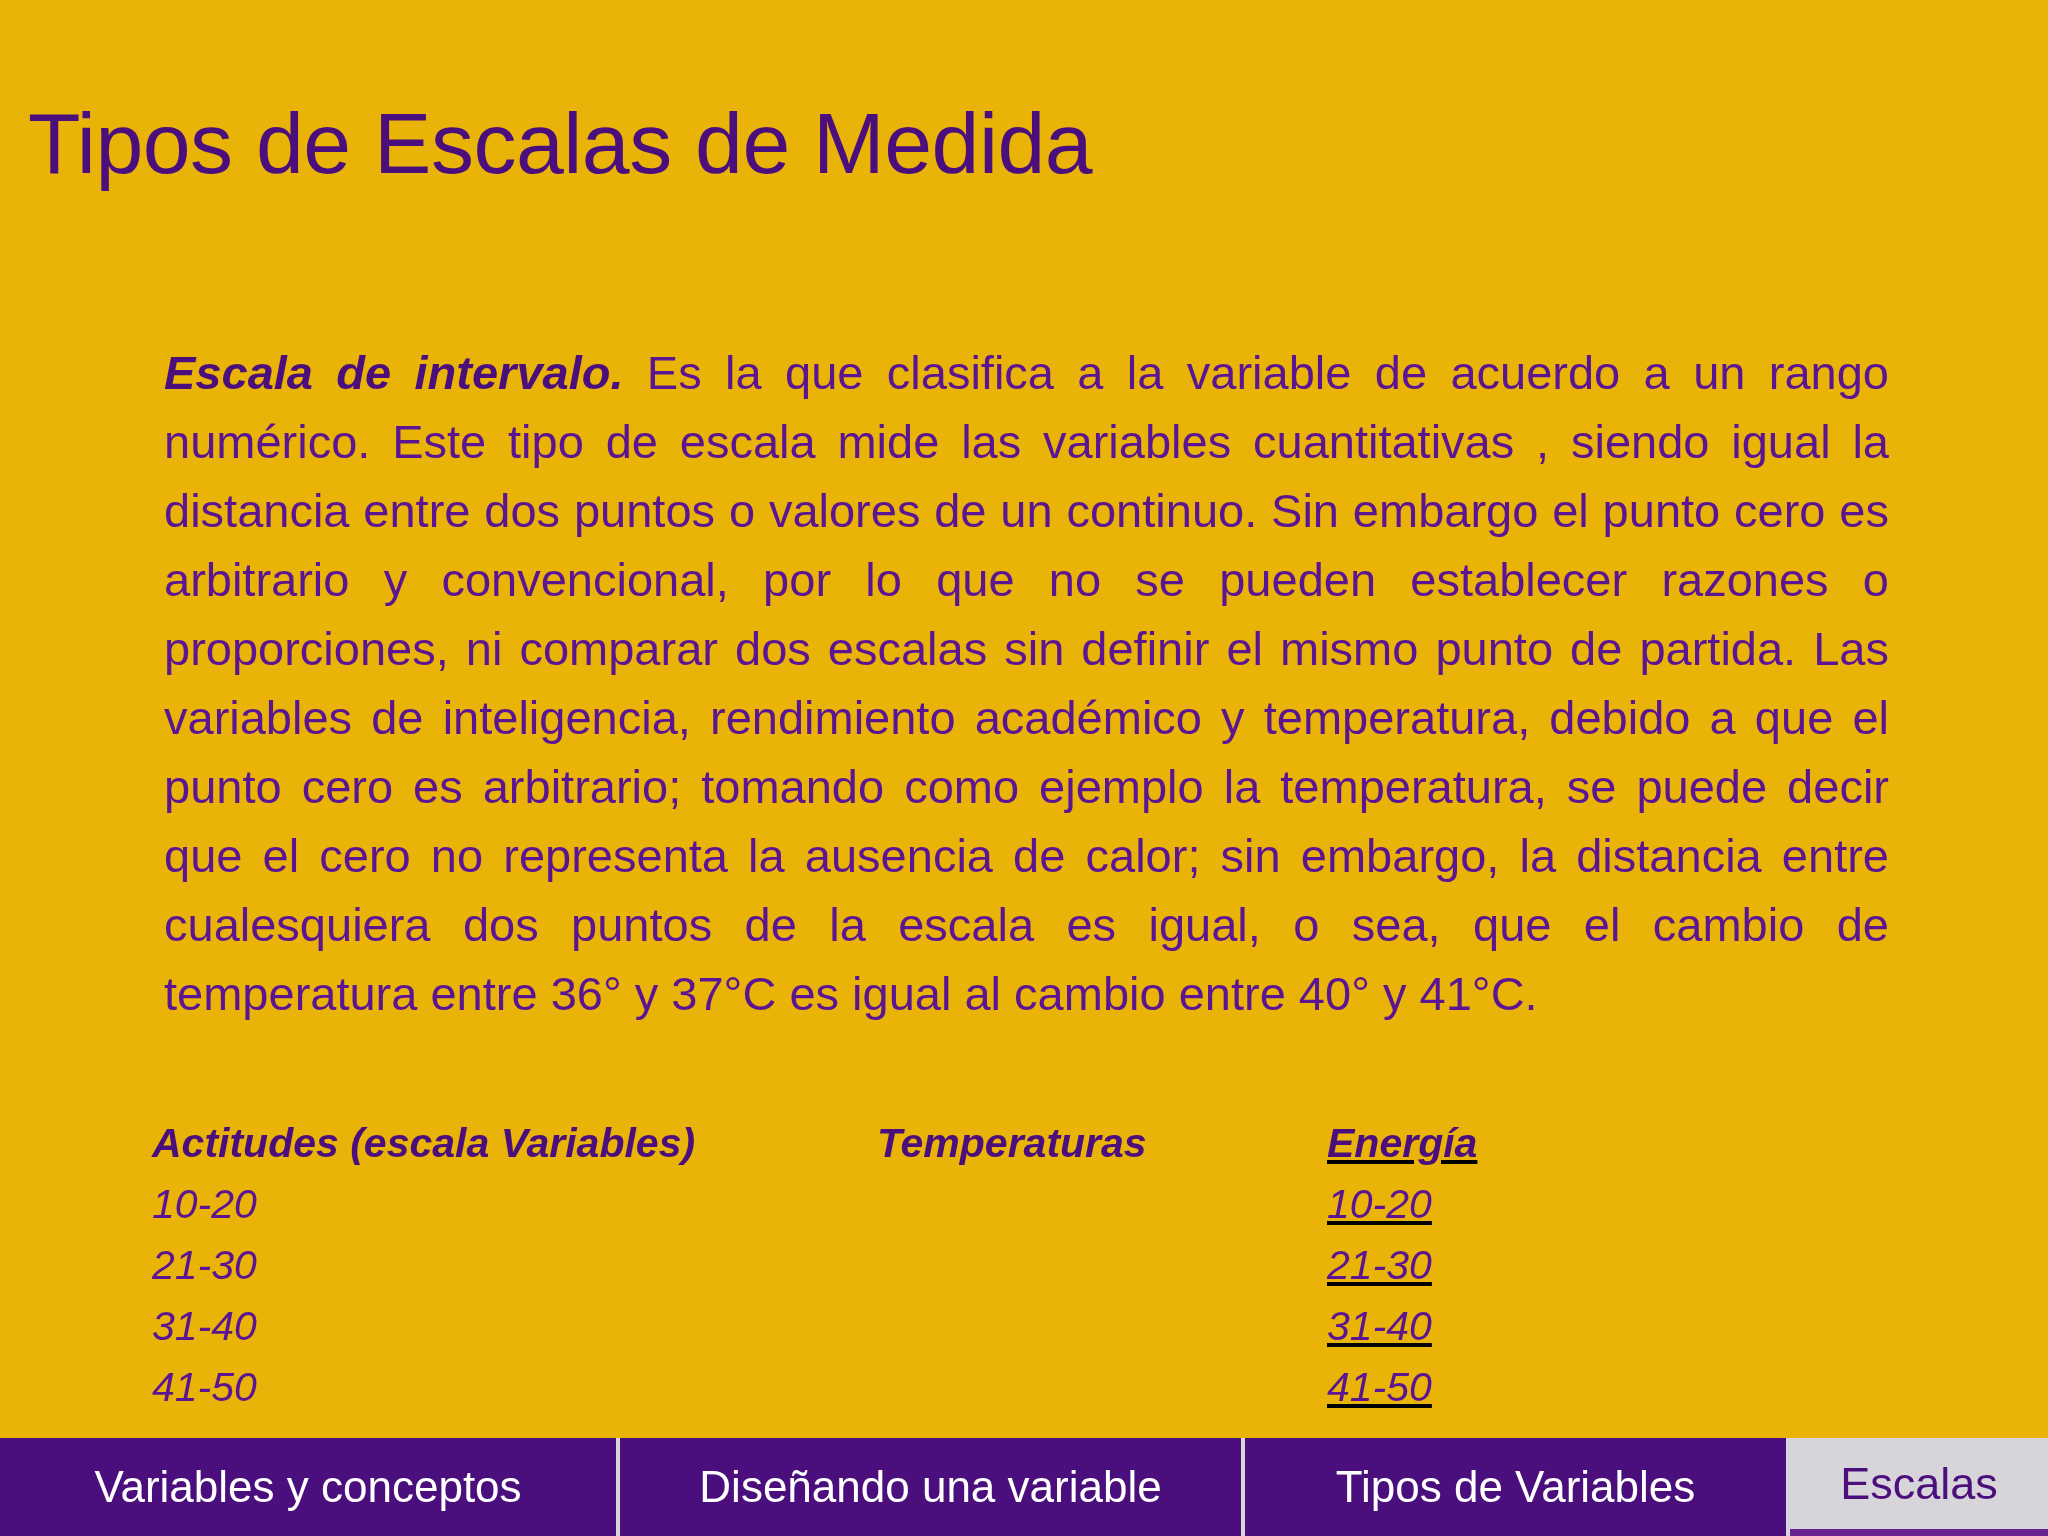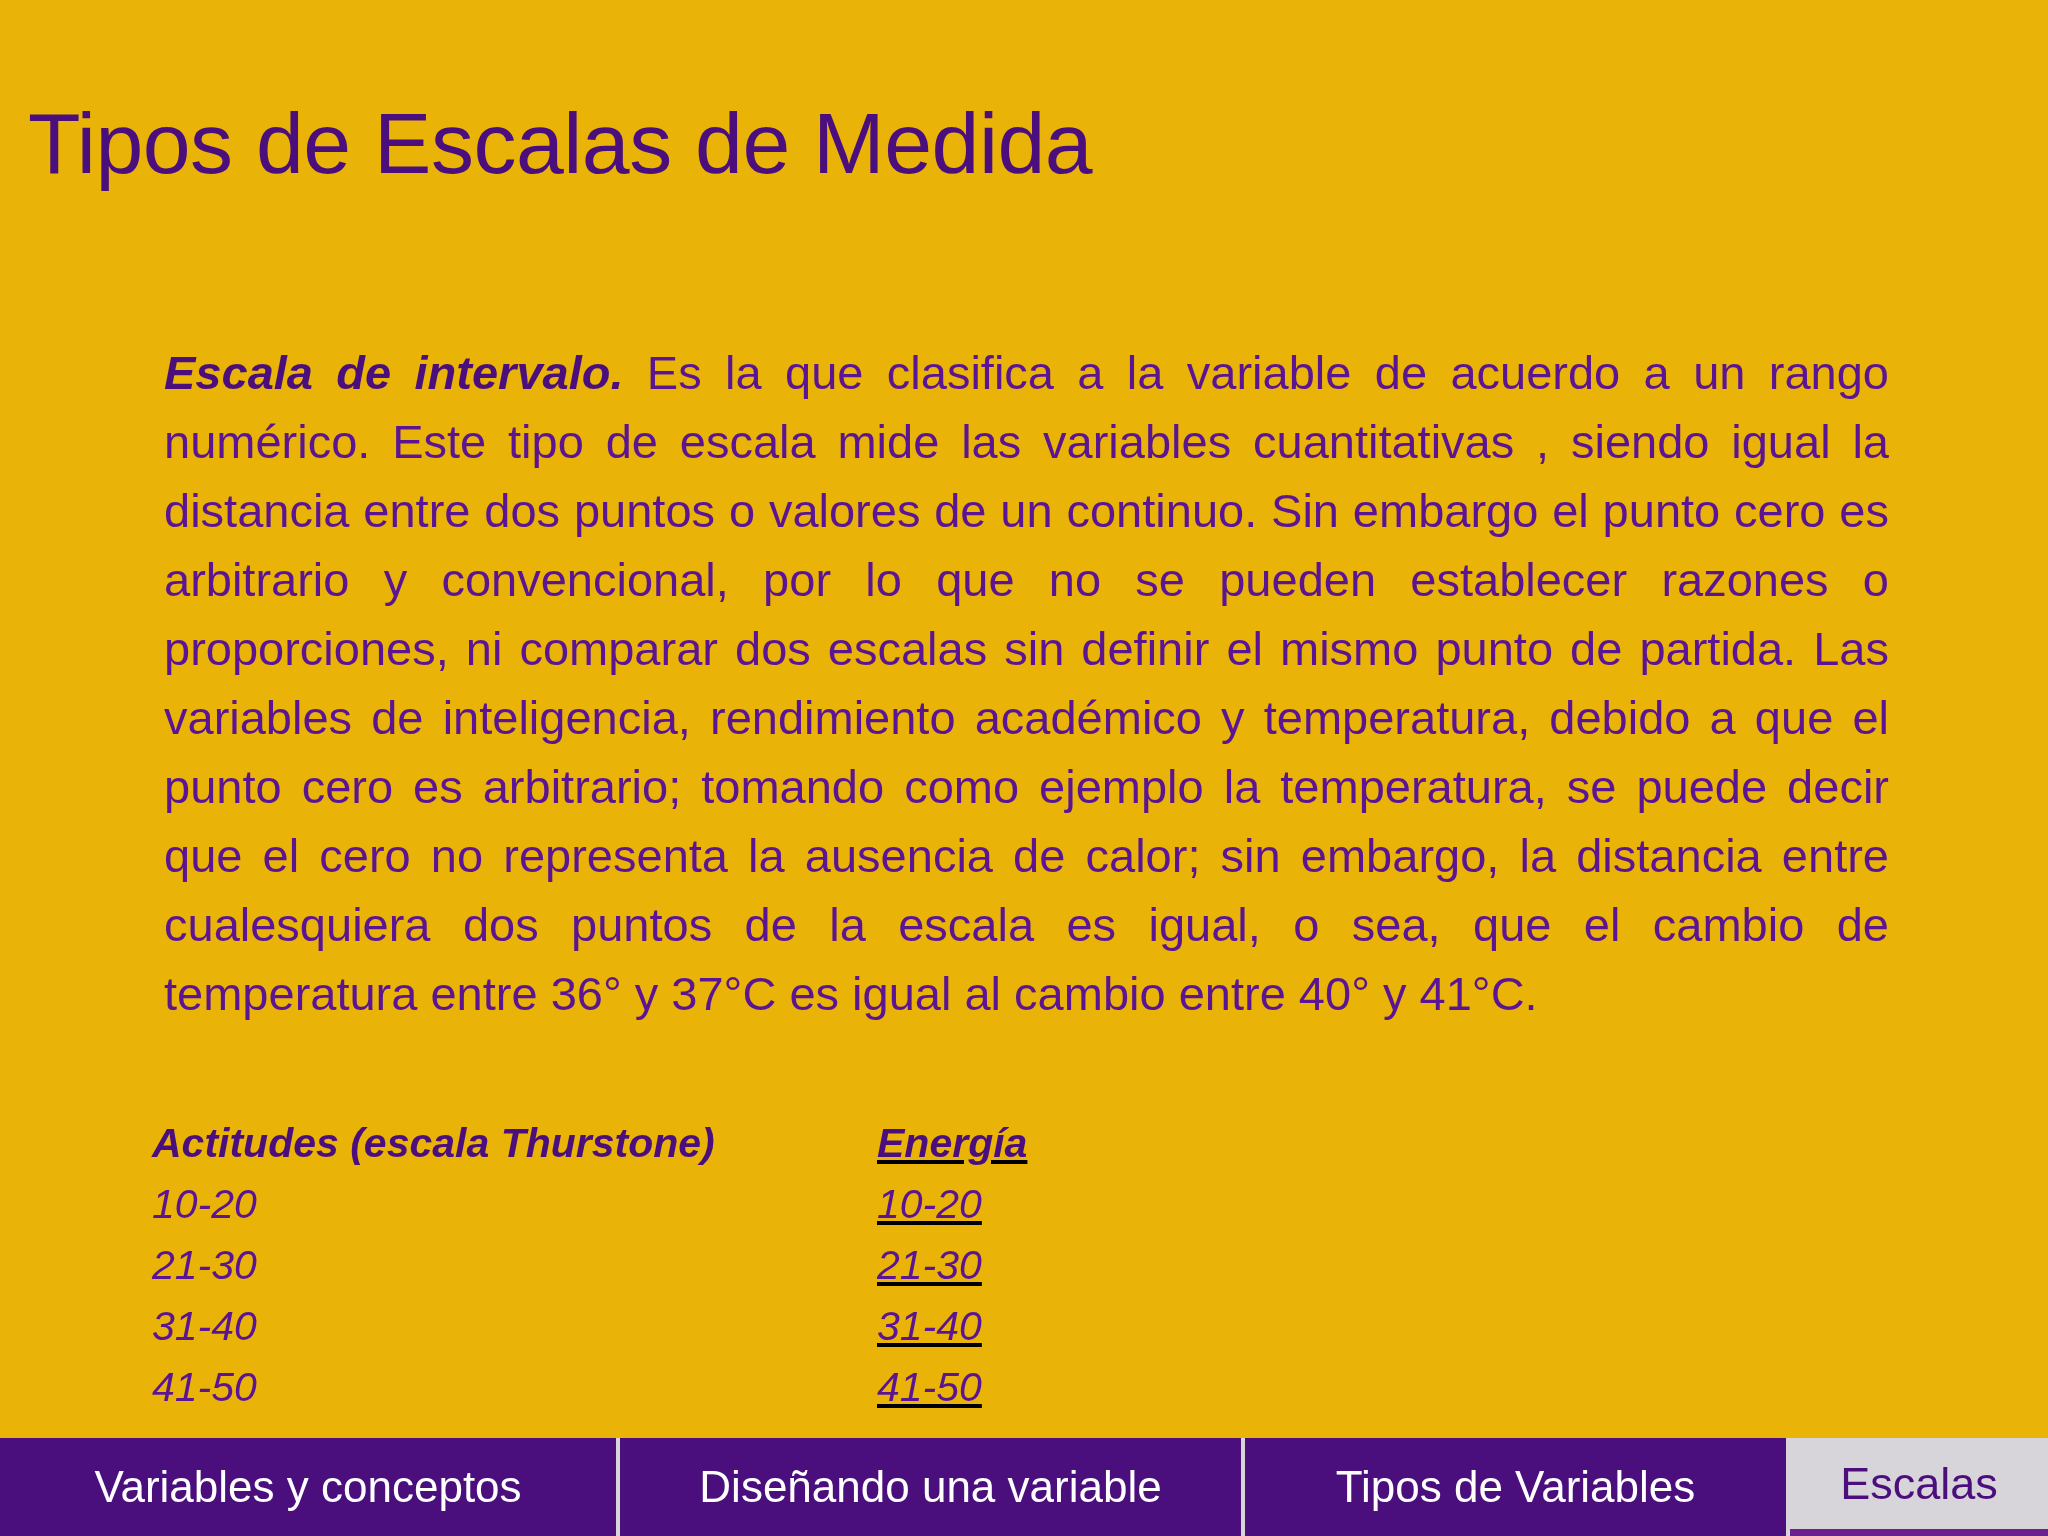--- a/index.html
+++ b/index.html
@@ -139,27 +139,34 @@
 
   <h1 class="slide-title">Tipos de Escalas de Medida</h1>
 
   <div class="body-block">
     <p class="body-par"><span class="lead">Escala de intervalo.</span><span> Es la que clasifica a la variable de acuerdo a un rango numérico.  Este tipo de escala mide las variables cuantitativas , siendo igual la distancia entre dos puntos o valores de un continuo. Sin embargo el punto cero es arbitrario y convencional, por lo que no se pueden establecer razones o proporciones, ni comparar dos escalas sin definir el mismo punto de partida. Las variables de inteligencia, rendimiento académico y temperatura, debido a que el punto cero es arbitrario; tomando como ejemplo la temperatura, se puede decir que el cero no representa la ausencia de calor; sin embargo, la distancia entre cualesquiera dos puntos de la escala es igual, o sea, que el cambio de temperatura entre 36° y 37°C es igual al cambio entre 40° y 41°C.</span></p>
   </div>
 
   <div class="examples">
 
     <div class="col col-actitudes">
-      <div class="col-head">Actitudes (escala Thurstone)</div>
+      <div class="col-head">Actitudes (escala Variables)</div>
       <div class="col-val">10-20</div>
       <div class="col-val">21-30</div>
       <div class="col-val">31-40</div>
       <div class="col-val">41-50</div>
     </div>
 
+    <div class="col col-temperaturas">
+      <div class="col-head">Temperaturas</div>
+      <div class="col-val empty"></div>
+      <div class="col-val empty"></div>
+      <div class="col-val empty"></div>
+      <div class="col-val empty"></div>
+    </div>
 
     <div class="col col-energia">
       <div class="col-head">Energía</div>
       <div class="col-val">10-20</div>
       <div class="col-val">21-30</div>
       <div class="col-val">31-40</div>
       <div class="col-val">41-50</div>
     </div>
 
   </div>

